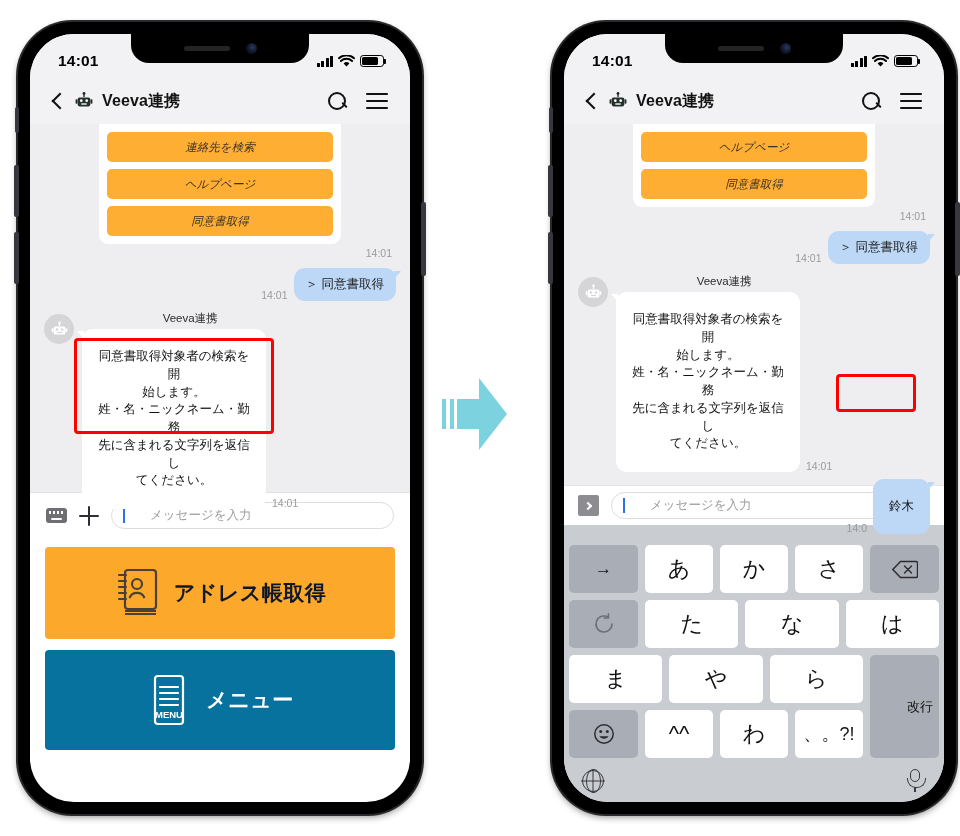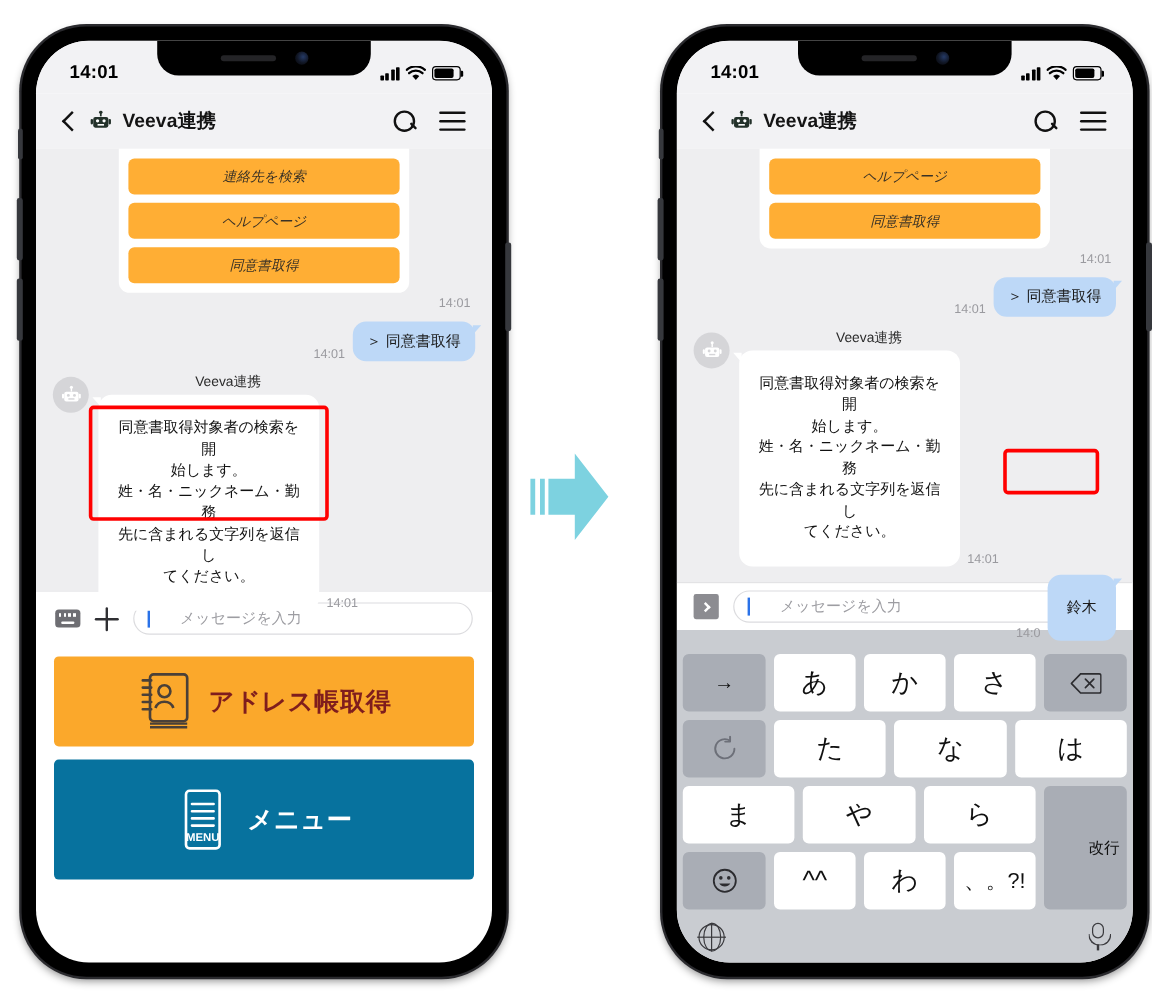--- a/index.html
+++ b/index.html
@@ -152,21 +152,21 @@
   }
   .caret{ width:2px; height:15px; background:#2a72e8; margin-right:1px; flex:none; }
   .ph{ font-size:12.5px; color:#9d9da2; }
 
   
   .bigwrap{ background:#fff; padding:9px 15px 12px; display:flex; flex-direction:column; gap:11px; }
   .bigbtn{
     border-radius:4px; display:flex; align-items:center; justify-content:center; gap:14px;
     cursor:pointer;
   }
-  .bigbtn.addr{ background:#FBA82B; height:75px; color:#7f1d1d; }
+  .bigbtn.addr{ background:#FBA82B; height:92px; color:#0f172a; }
   .bigbtn.menu{ background:#07729E; height:100px; color:#fff; }
   .biglabel{ font-size:21px; font-weight:bold; letter-spacing:.5px; }
 
   
   .inbar2{
     height:40px; background:#fff; border-top:1px solid #e3e3e5;
     display:flex; align-items:center; gap:12px; padding:0 14px;
   }
   .sendsq{
     width:21px; height:21px; background:#8c8c91; border-radius:2px; flex:none;

